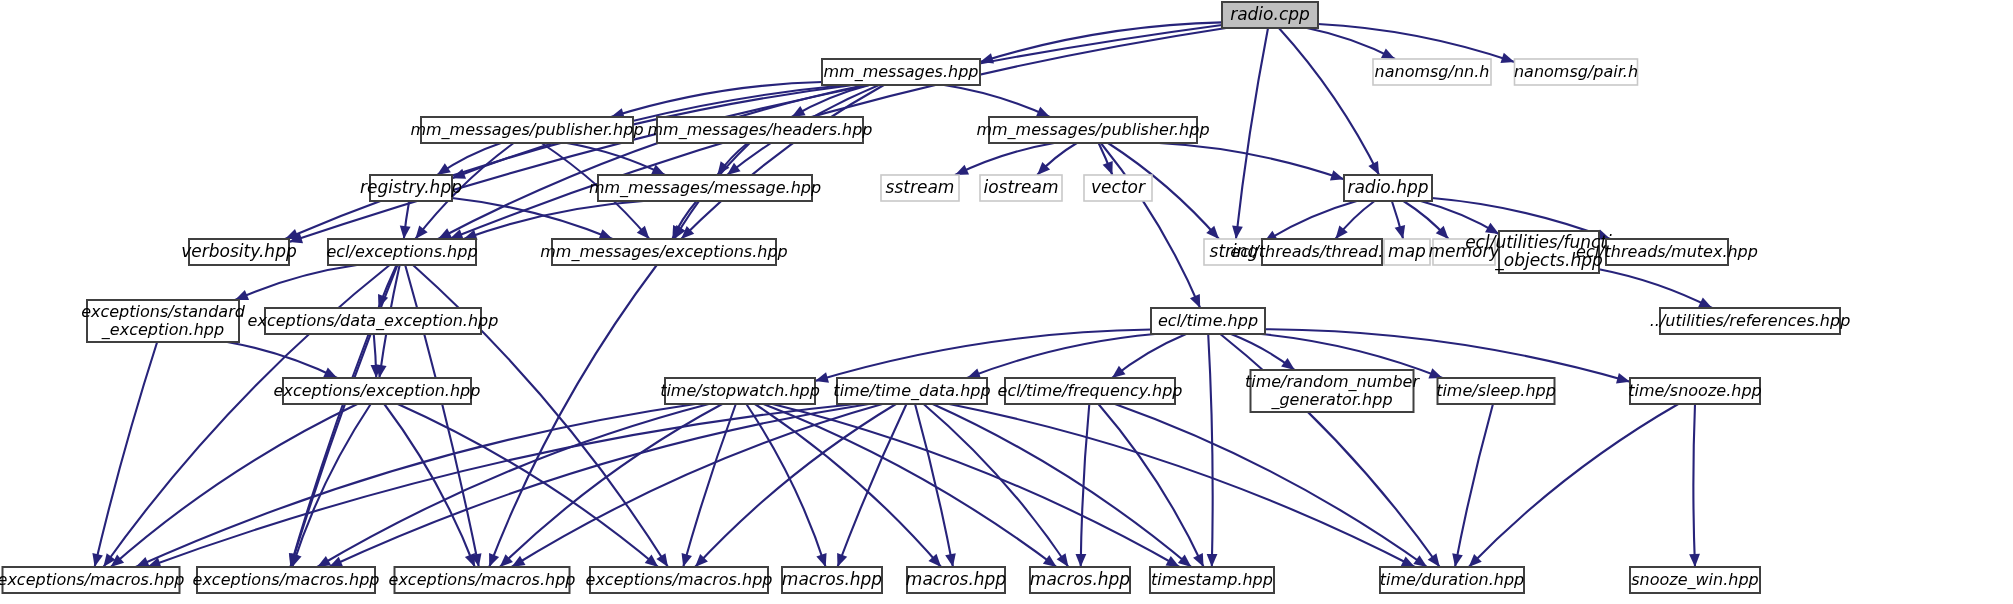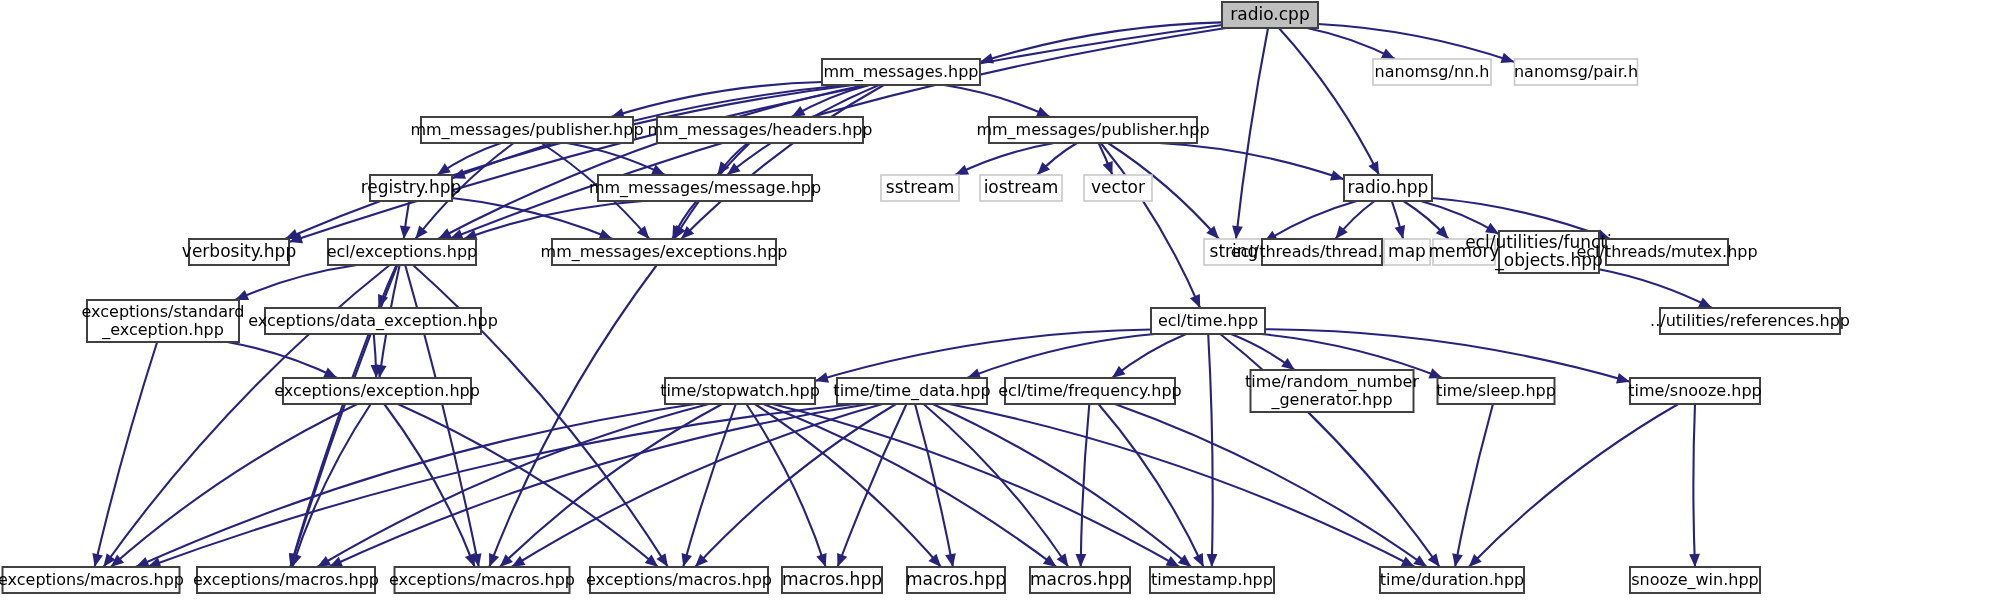--- a/index.html
+++ b/index.html
@@ -10,20 +10,21 @@
   body {
     width: 2013px;
     height: 604px;
     overflow: hidden;
     font-family: "DejaVu Sans", sans-serif;
   }
   #graph-wrap {
     position: relative;
     width: 2013px;
     height: 540px;
+    font-style: italic;
   }
   svg#depgraph {
     display: block;
     width: 2013px;
     height: 604px;
     background: #ffffff;
   }
   .edge {
     fill: none;
     stroke: #27237a;

